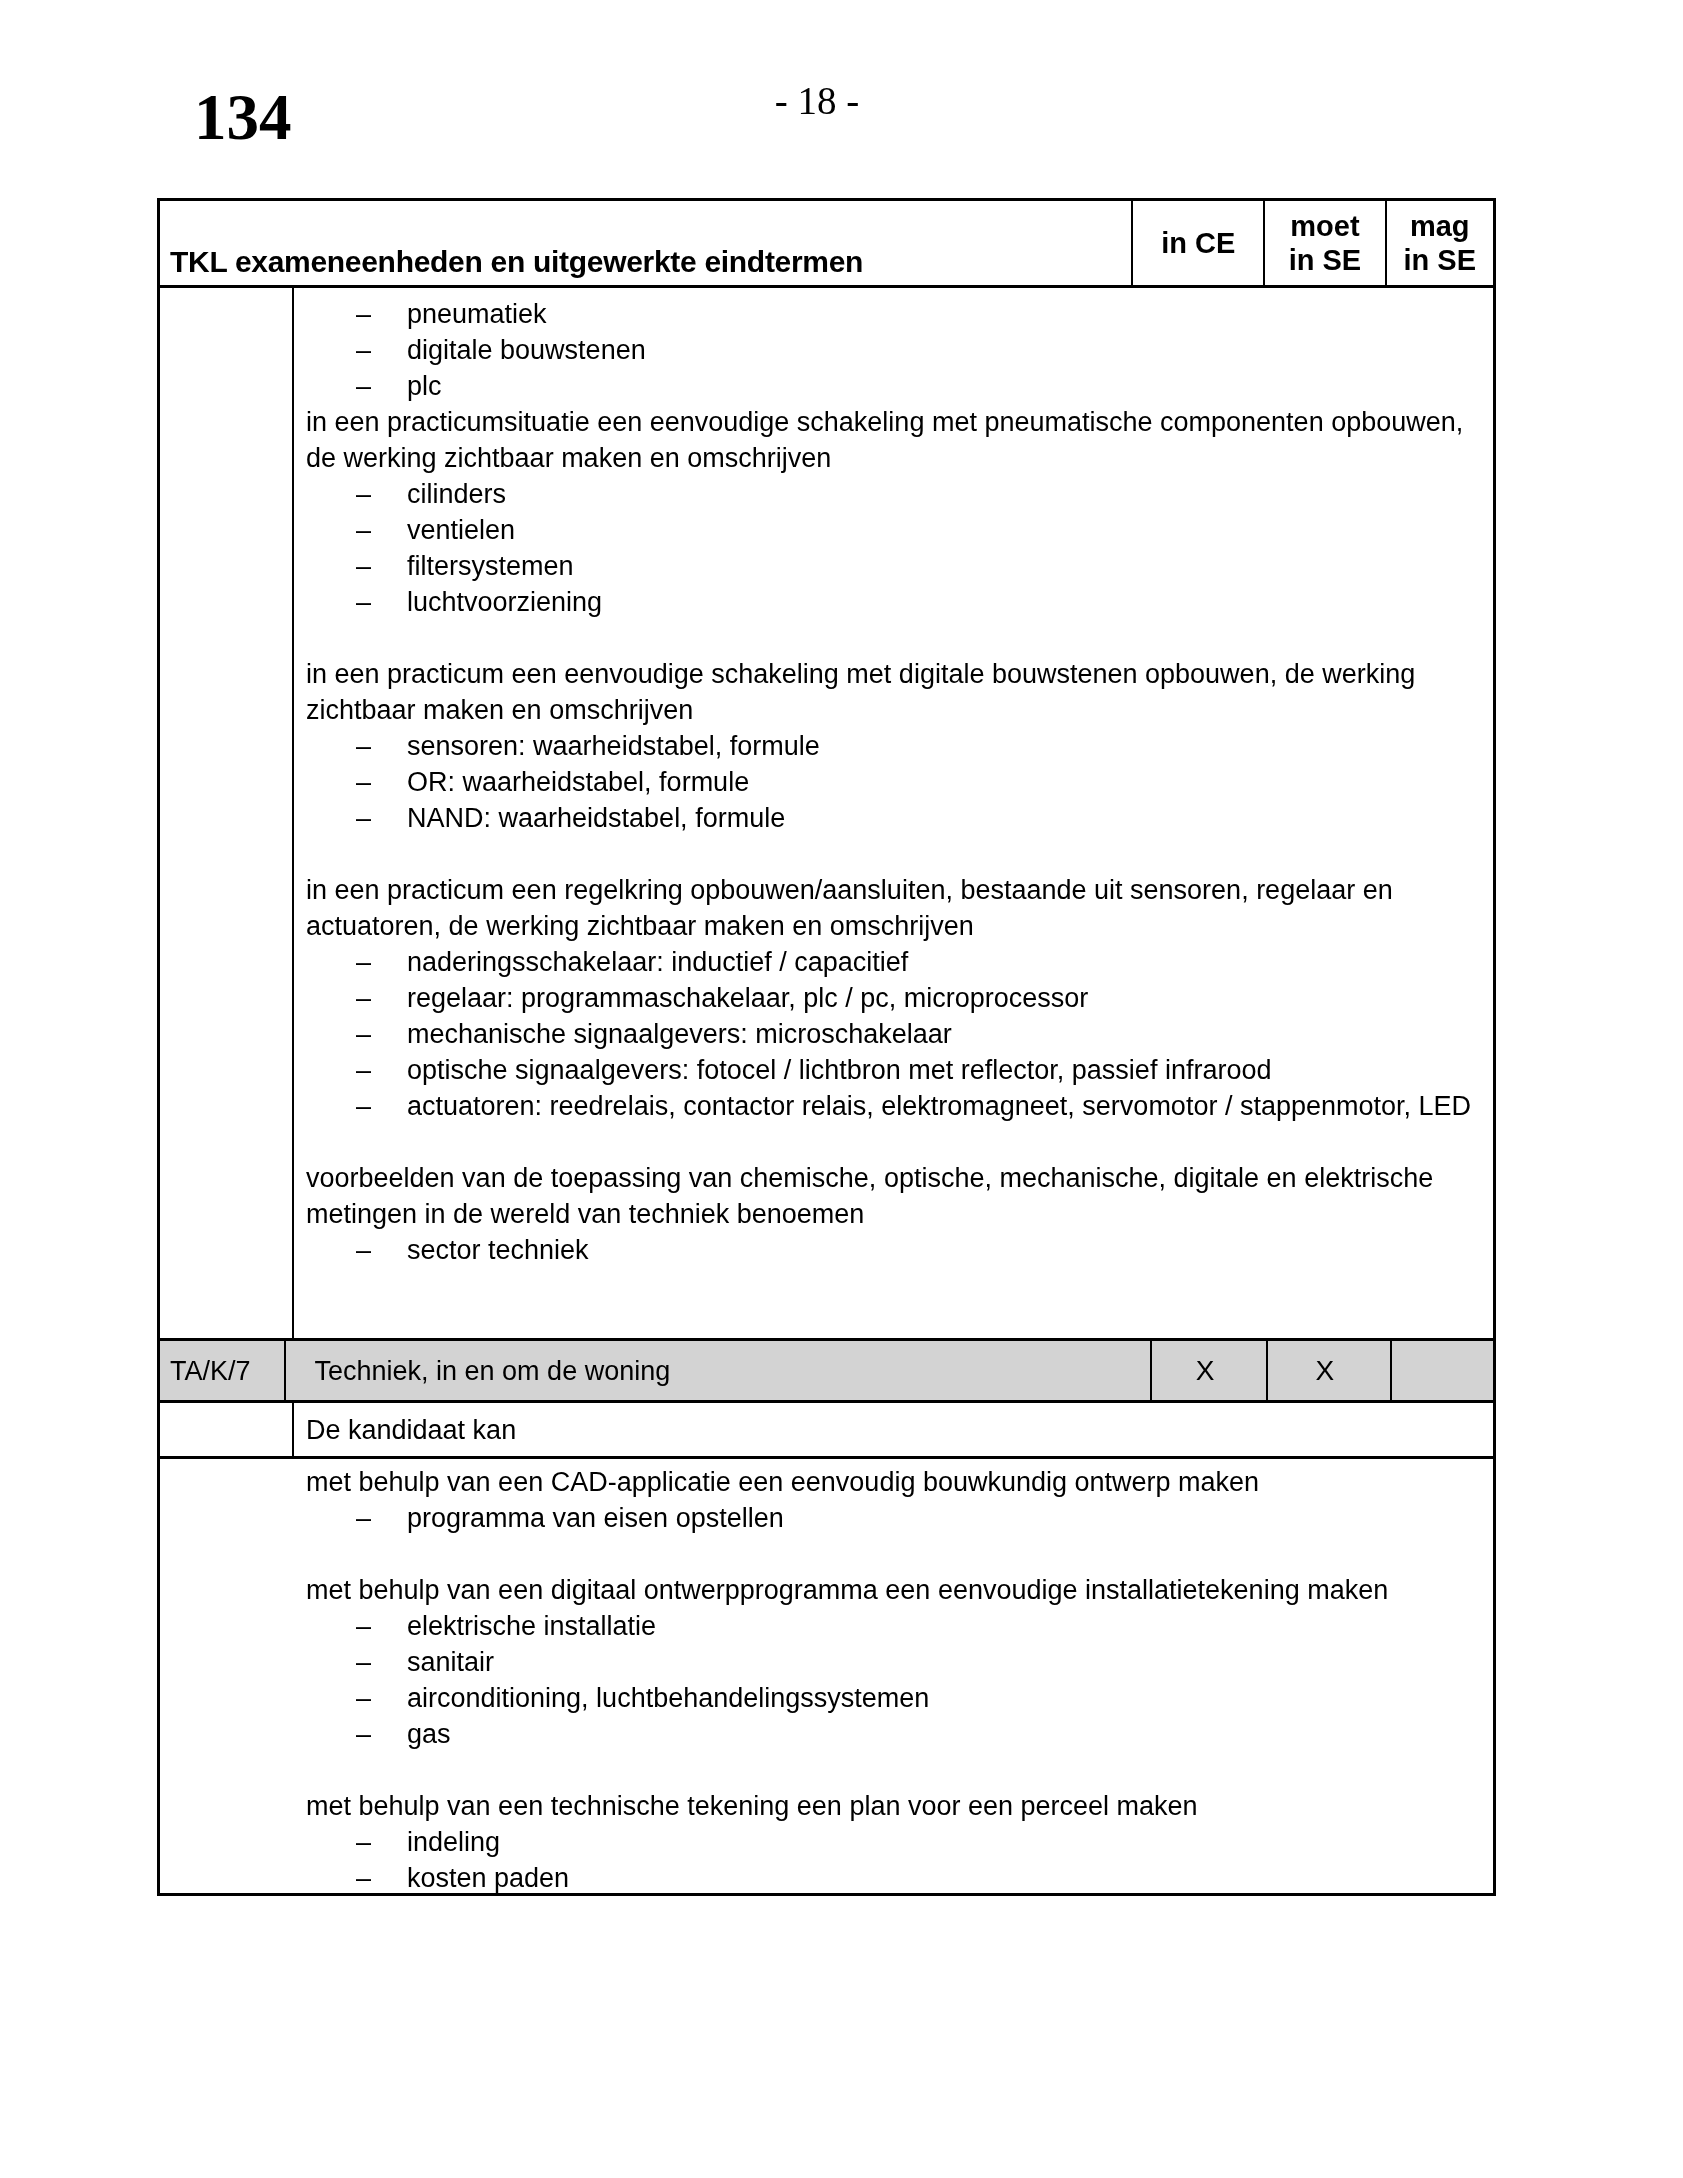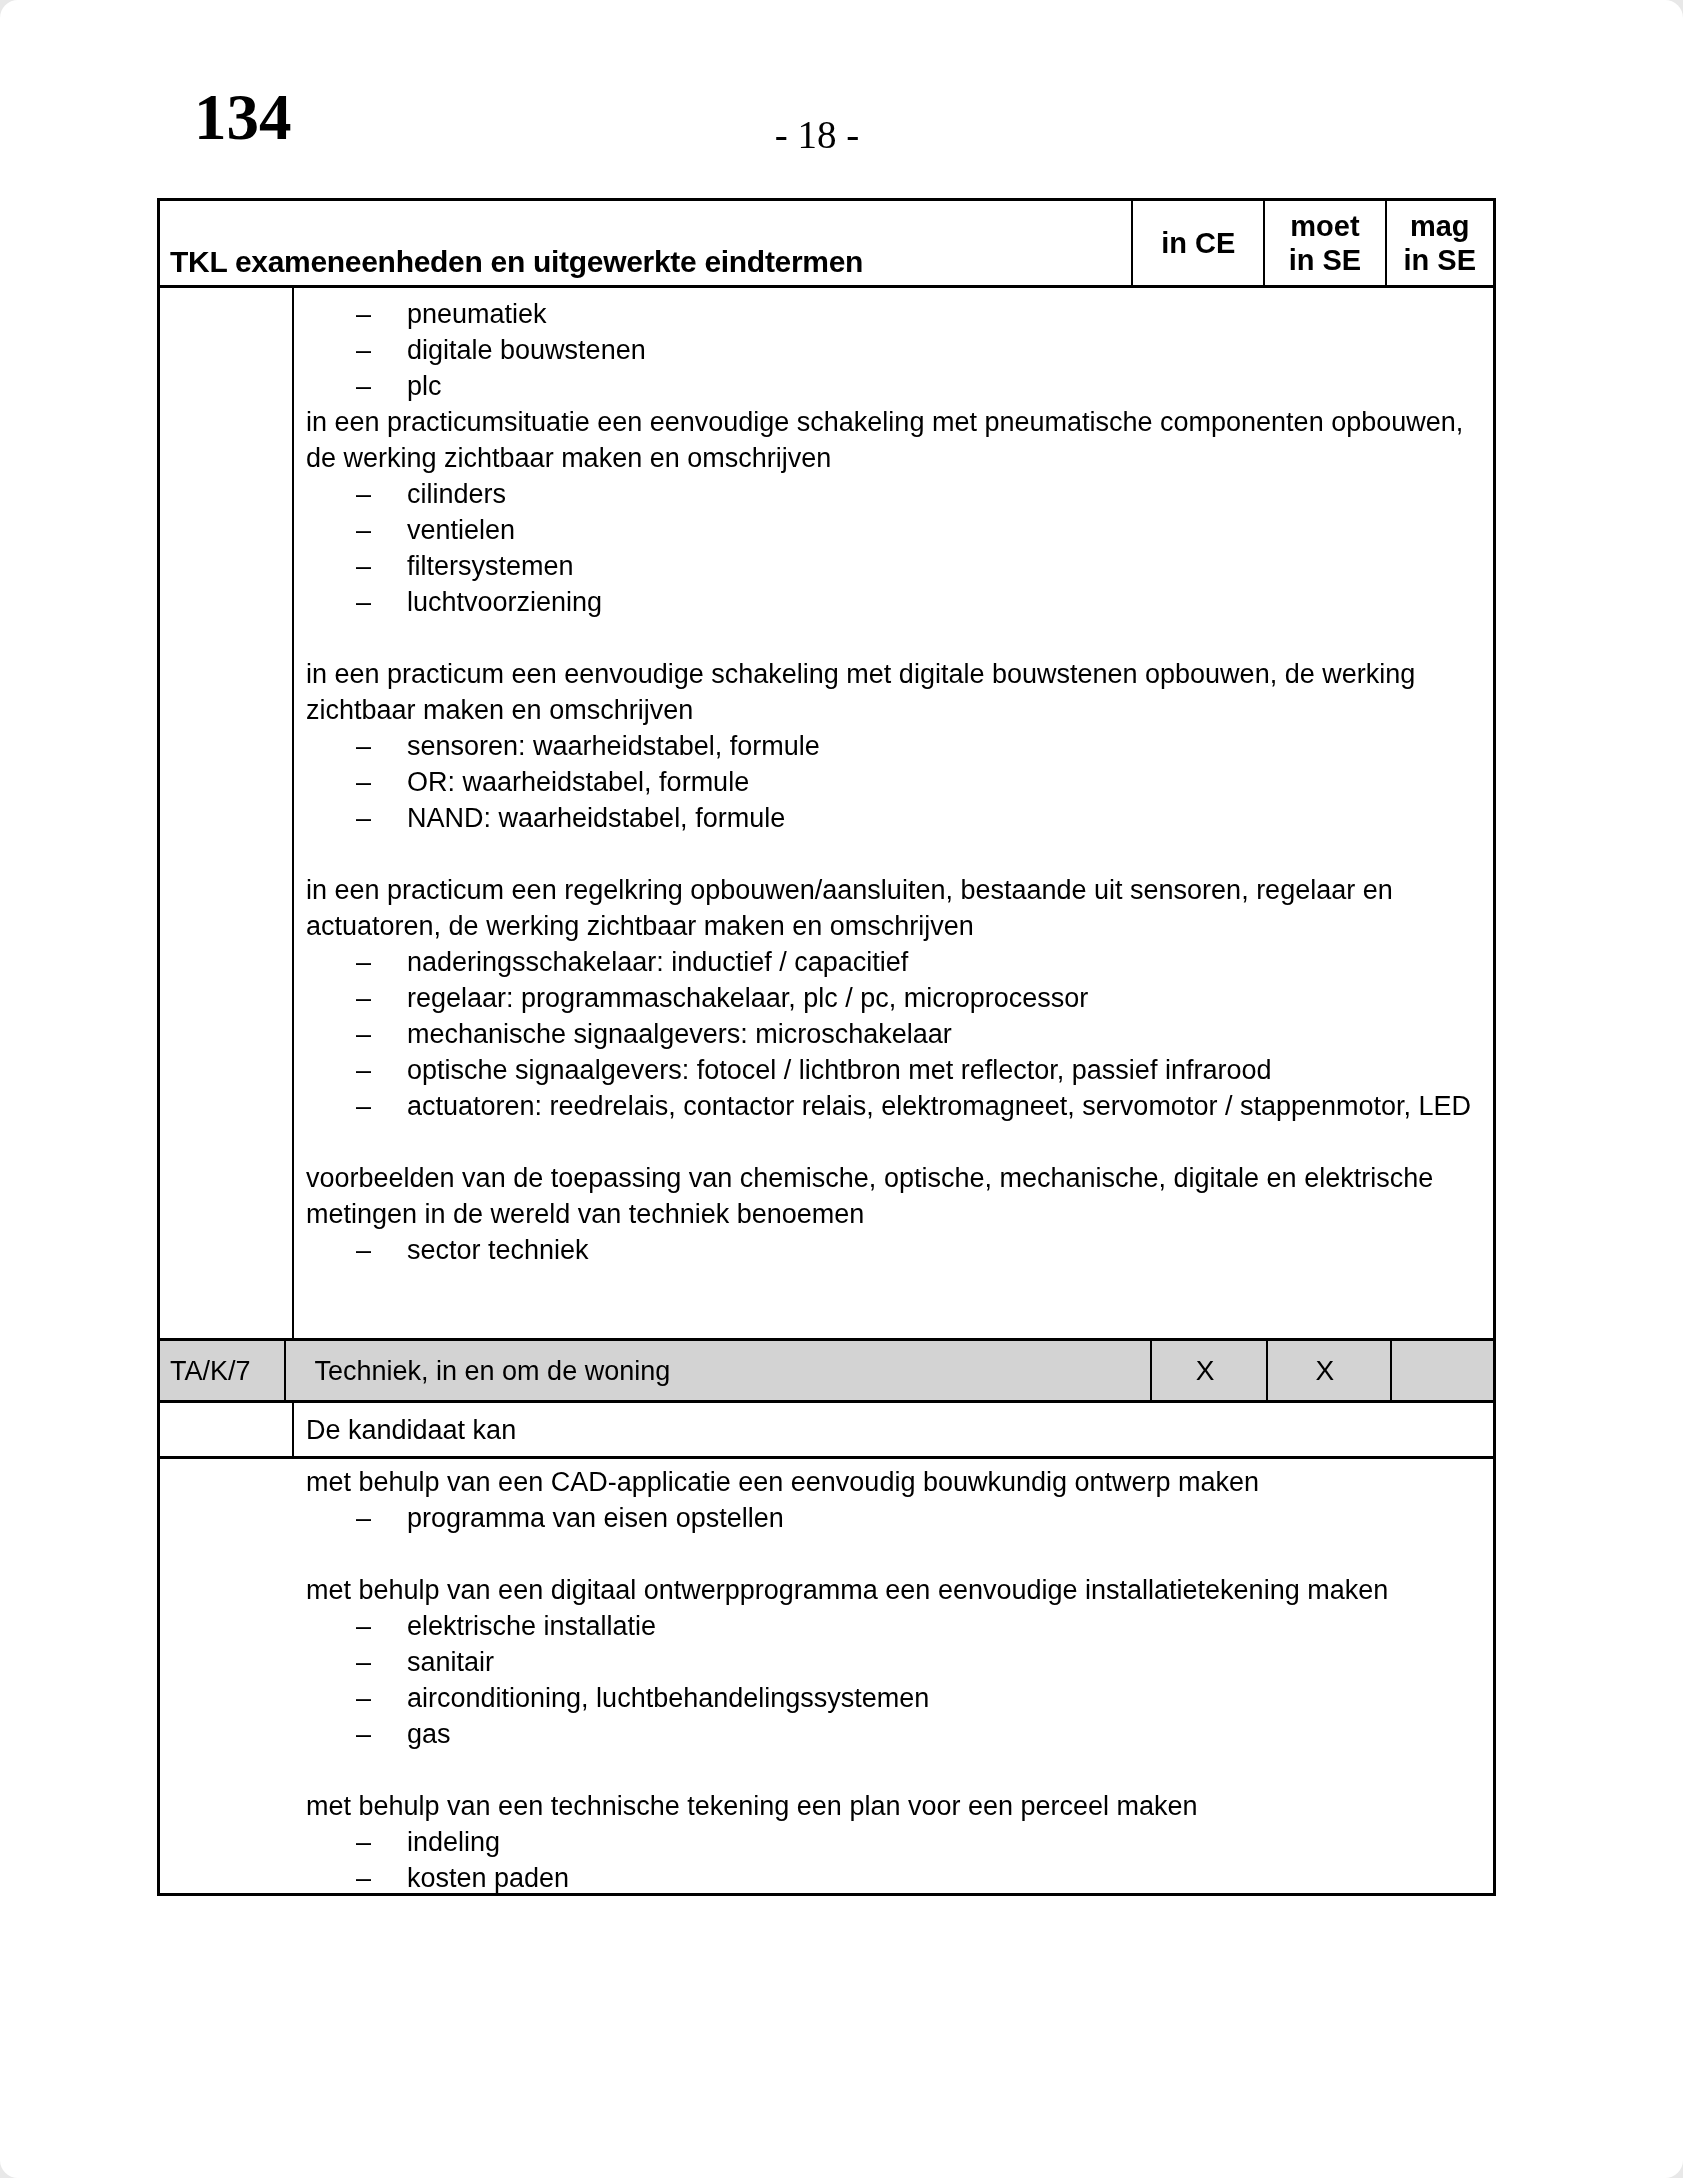--- a/index.html
+++ b/index.html
@@ -1,28 +1,28 @@
 <!DOCTYPE html>
 <html><head>
 <meta charset="utf-8">
 <style>
   html,body { margin:0; padding:0; background:#e8e8e8; }
   .page {
     position:relative; width:1683px; height:2178px; background:#ffffff;
     font-family:"Liberation Sans", sans-serif; color:#000;
-    overflow:hidden; margin:0 auto;border-radius:18px;
+    overflow:hidden; margin:0 auto;
   }
 
   
   .pnum-left {
     position:absolute; left:194px; top:85px;
     font-family:"Liberation Serif", serif; font-weight:bold; font-size:65px; line-height:1;
   }
   .pnum-center {
-    position:absolute; left:723px; top:115px; width:188px; text-align:center;
+    position:absolute; left:723px; top:81px; width:188px; text-align:center;
     font-family:"Liberation Serif", serif; font-size:39px; line-height:1;
   }
 
   
   .doc-table {
     position:absolute; left:157px; top:198px; width:1339px;
     border:3px solid #000; box-sizing:border-box;
     font-size:27px; line-height:36px;
   }
   .row { display:flex; box-sizing:border-box; width:100%; }

